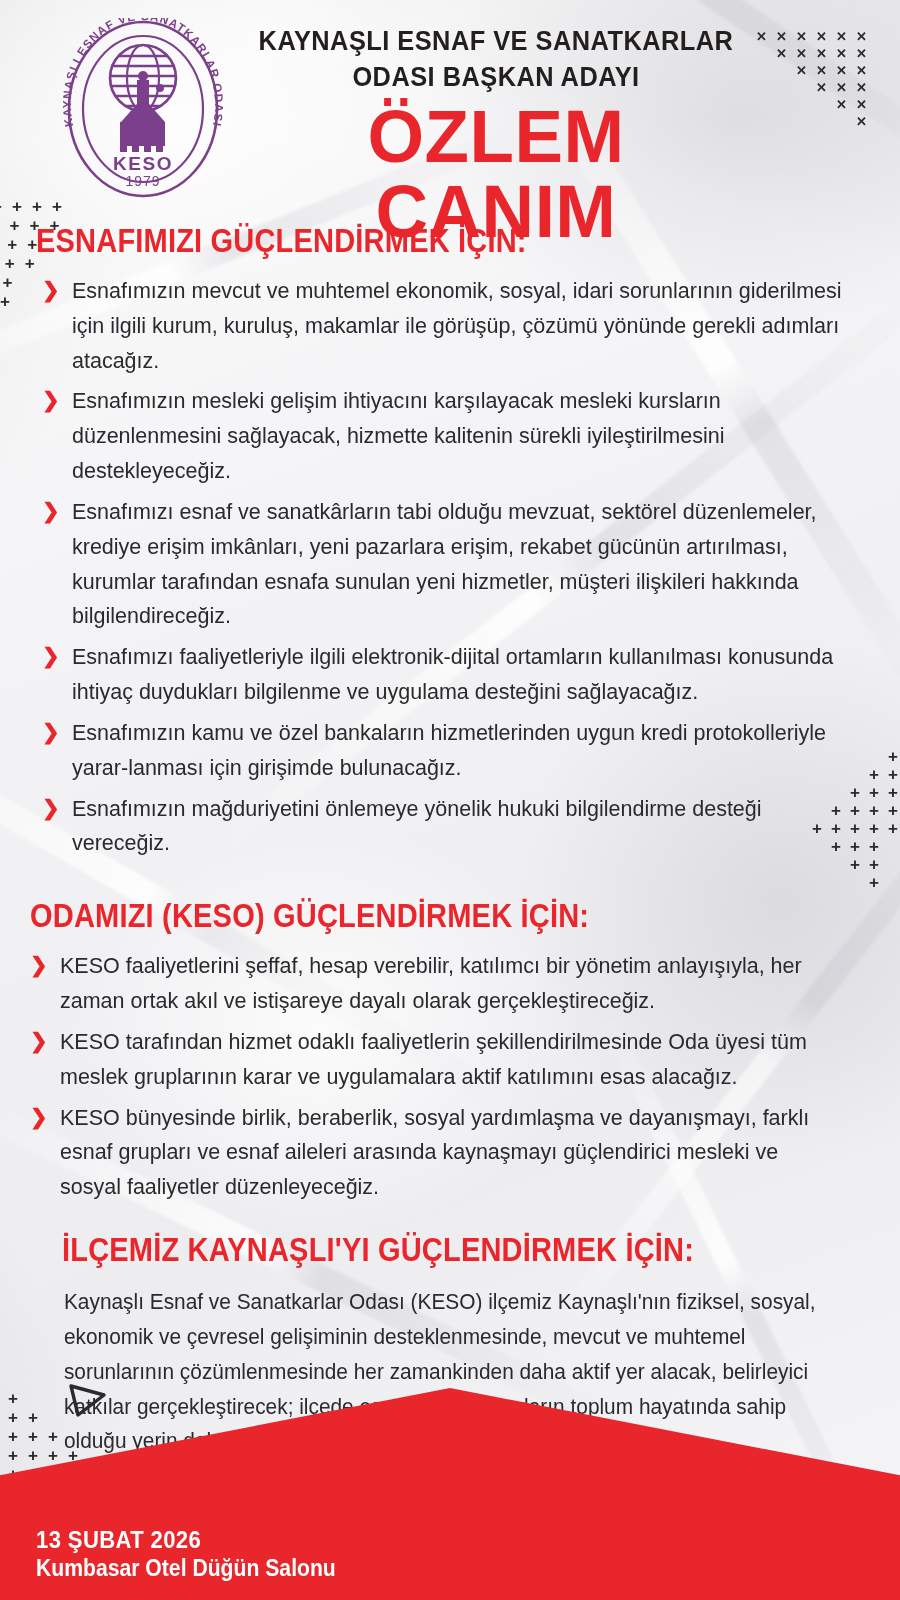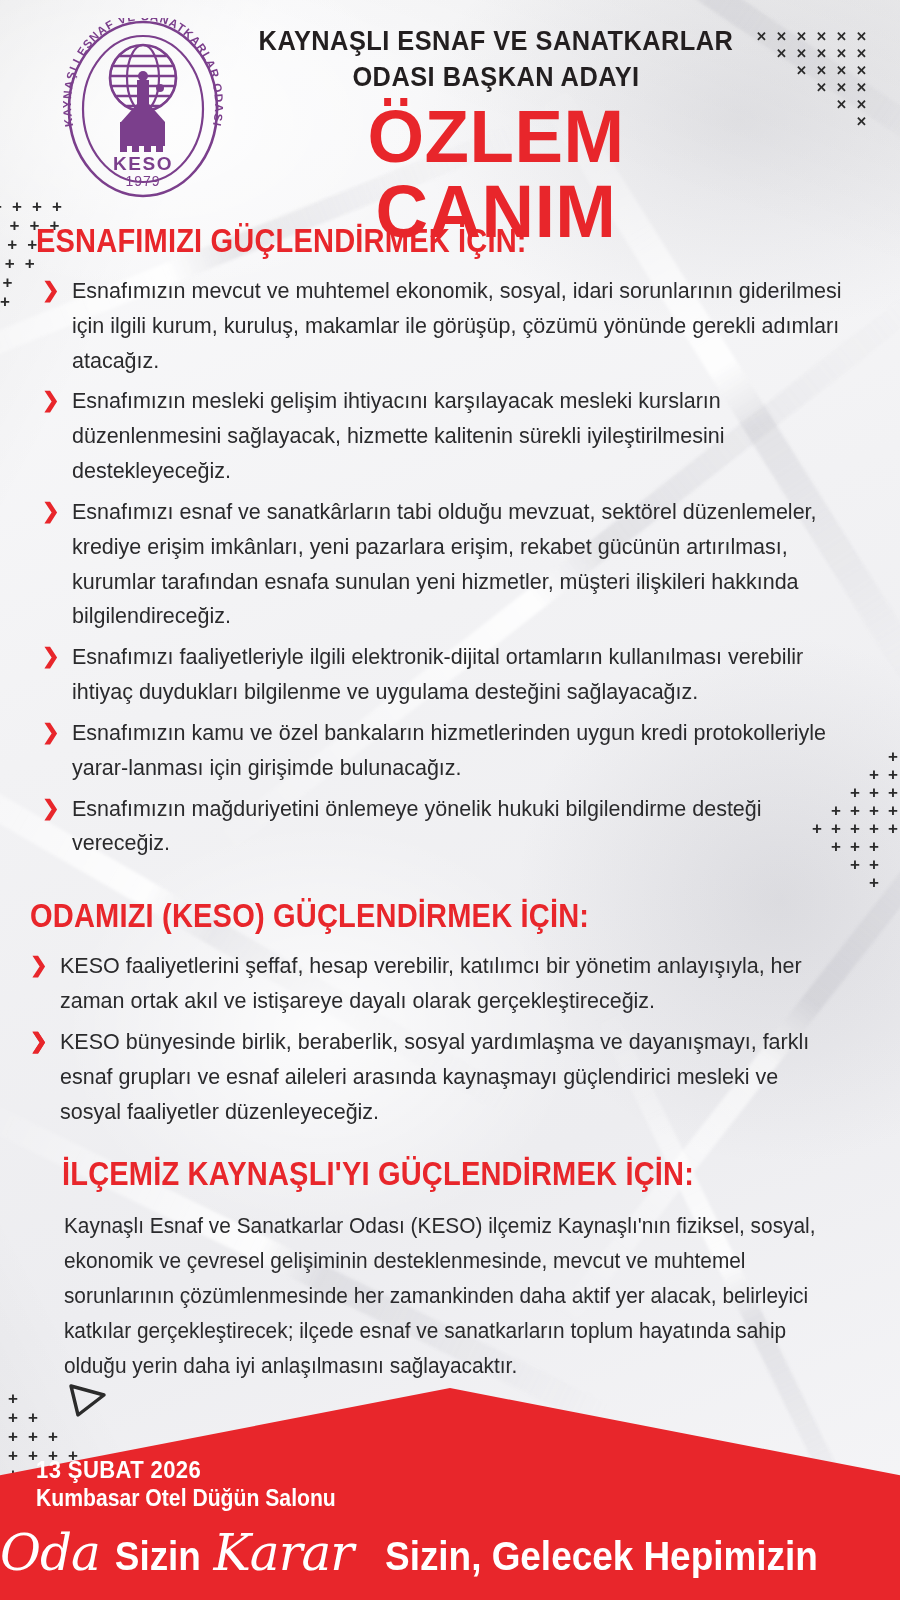--- a/index.html
+++ b/index.html
@@ -376,21 +376,21 @@
         <li class="bullet">
           <span class="chev">❯</span>
           <span class="btext">Esnafımızın mesleki gelişim ihtiyacını karşılayacak mesleki kursların düzenlenmesini sağlayacak, hizmette kalitenin sürekli iyileştirilmesini destekleyeceğiz.</span>
         </li>
         <li class="bullet">
           <span class="chev">❯</span>
           <span class="btext">Esnafımızı esnaf ve sanatkârların tabi olduğu mevzuat, sektörel düzenlemeler, krediye erişim imkânları, yeni pazarlara erişim, rekabet gücünün artırılması, kurumlar tarafından esnafa sunulan yeni hizmetler, müşteri ilişkileri hakkında bilgilendireceğiz.</span>
         </li>
         <li class="bullet">
           <span class="chev">❯</span>
-          <span class="btext">Esnafımızı faaliyetleriyle ilgili elektronik-dijital ortamların kullanılması verebilir ihtiyaç duydukları bilgilenme ve uygulama desteğini sağlayacağız.</span>
+          <span class="btext">Esnafımızı faaliyetleriyle ilgili elektronik-dijital ortamların kullanılması konusunda ihtiyaç duydukları bilgilenme ve uygulama desteğini sağlayacağız.</span>
         </li>
         <li class="bullet">
           <span class="chev">❯</span>
           <span class="btext">Esnafımızın kamu ve özel bankaların hizmetlerinden uygun kredi protokolleriyle yarar-lanması için girişimde bulunacağız.</span>
         </li>
         <li class="bullet">
           <span class="chev">❯</span>
           <span class="btext">Esnafımızın mağduriyetini önlemeye yönelik hukuki bilgilendirme desteği vereceğiz.</span>
         </li>
       </ul>
@@ -398,39 +398,37 @@
 
     <div class="section" style="margin-left:30px; width:806px; margin-top:36px;">
       <div class="section-heading">ODAMIZI (KESO) GÜÇLENDİRMEK İÇİN:</div>
       <ul class="bullets" style="margin-top:14px; margin-left:-6px;">
         <li class="bullet">
           <span class="chev">❯</span>
           <span class="btext">KESO faaliyetlerini şeffaf, hesap verebilir, katılımcı bir yönetim anlayışıyla, her zaman ortak akıl ve istişareye dayalı olarak gerçekleştireceğiz.</span>
         </li>
         <li class="bullet">
           <span class="chev">❯</span>
+          <span class="btext">KESO tarafından hizmet odaklı faaliyetlerin şekillendirilmesinde Oda üyesi tüm meslek gruplarının karar ve uygulamalara aktif katılımını esas alacağız.</span>
         </li>
         <li class="bullet">
           <span class="chev">❯</span>
           <span class="btext">KESO bünyesinde birlik, beraberlik, sosyal yardımlaşma ve dayanışmayı, farklı esnaf grupları ve esnaf aileleri arasında kaynaşmayı güçlendirici mesleki ve sosyal faaliyetler düzenleyeceğiz.</span>
         </li>
       </ul>
     </div>
 
     <div class="section" style="margin-left:62px; width:800px; margin-top:26px;">
       <div class="section-heading">İLÇEMİZ KAYNAŞLI'YI GÜÇLENDİRMEK İÇİN:</div>
       <div class="para" style="margin-top:16px; padding-left:2px;">Kaynaşlı Esnaf ve Sanatkarlar Odası (KESO) ilçemiz Kaynaşlı'nın fiziksel, sosyal, ekonomik ve çevresel gelişiminin desteklenmesinde, mevcut ve muhtemel sorunlarının çözümlenmesinde her zamankinden daha aktif yer alacak, belirleyici katkılar gerçekleştirecek; ilçede esnaf ve sanatkarların toplum hayatında sahip olduğu yerin daha iyi anlaşılmasını sağlayacaktır.</div>
     </div>
 
   </div>
 
   <div id="footer">
     <div id="footer-band"></div>
     <div id="footer-text" style="padding-bottom:18px;">
       <div class="event-date">13 ŞUBAT 2026</div>
       <div class="event-venue">Kumbasar Otel Düğün Salonu</div>
-      <div class="slogan">
-        <span class="slogan-script">Oda</span><span style="display:inline-block;width:10px"></span><span class="slogan-bold">Sizin</span><span style="display:inline-block;width:8px"></span><span class="slogan-script">Karar</span><span style="display:inline-block;width:8px"></span><span class="slogan-bold">Sizin, Gelecek Hepimizin</span>
-      </div>
     </div>
   </div>
 
 </div>
 
 </body></html>

